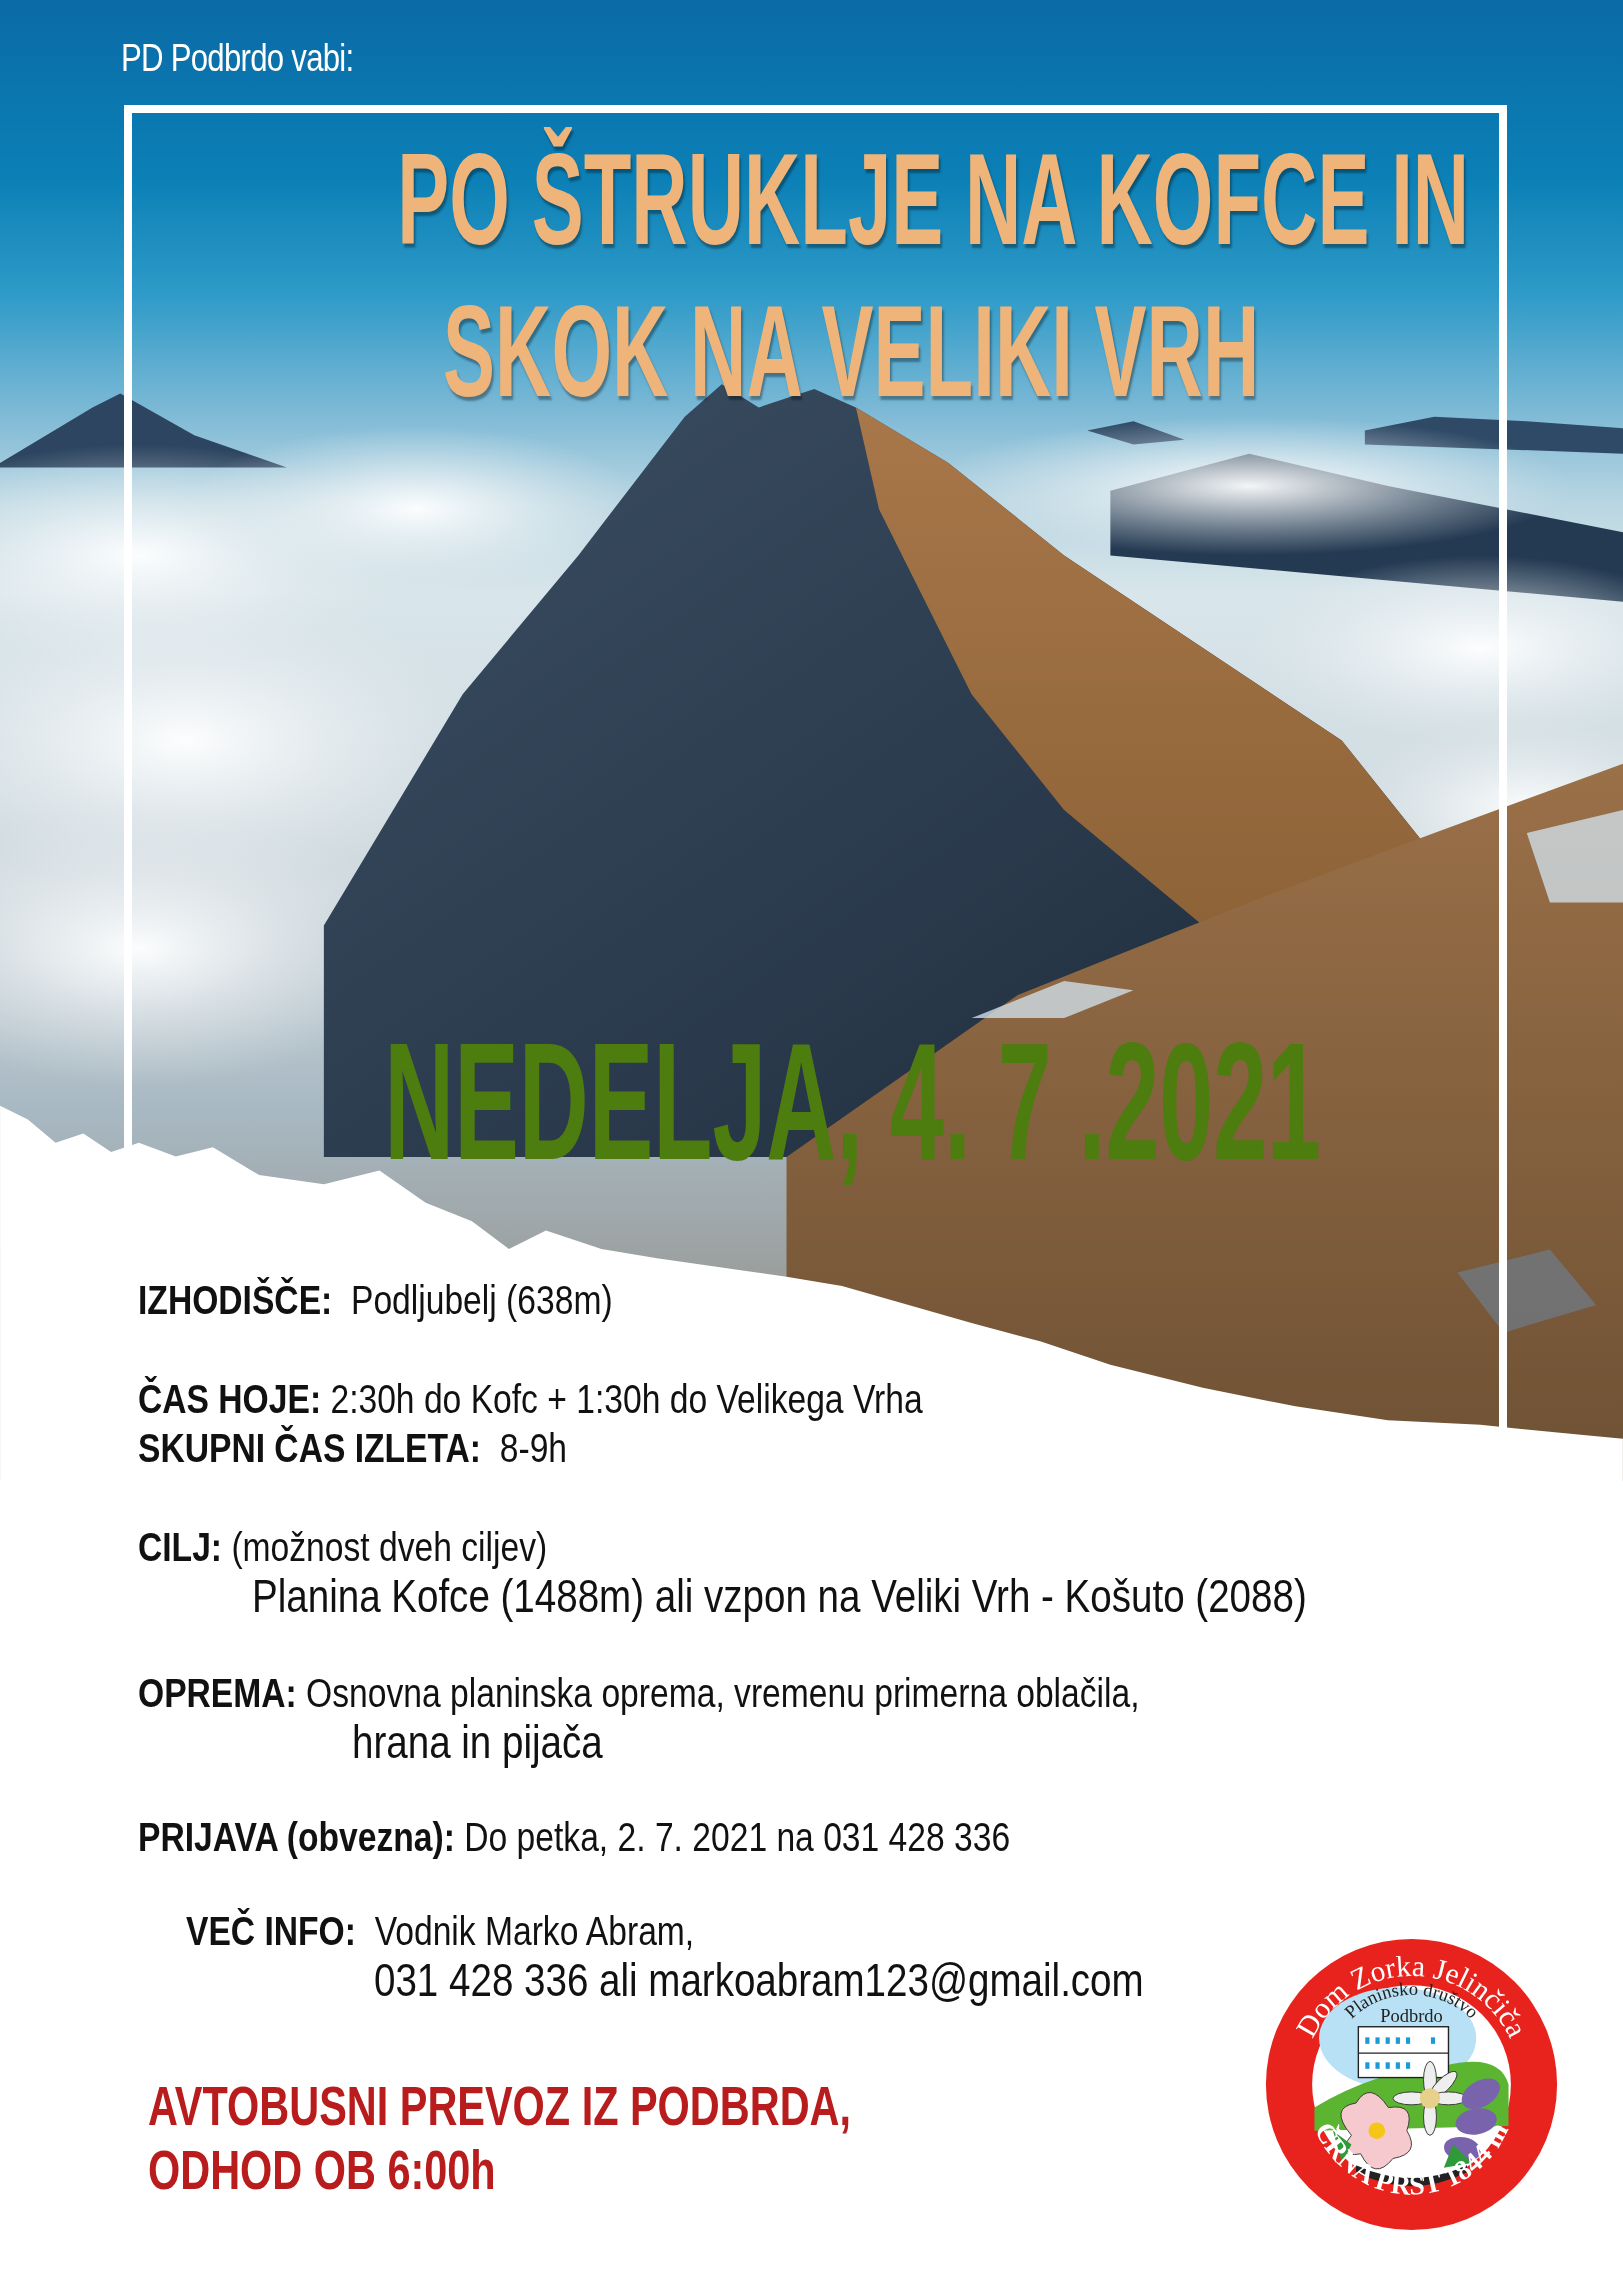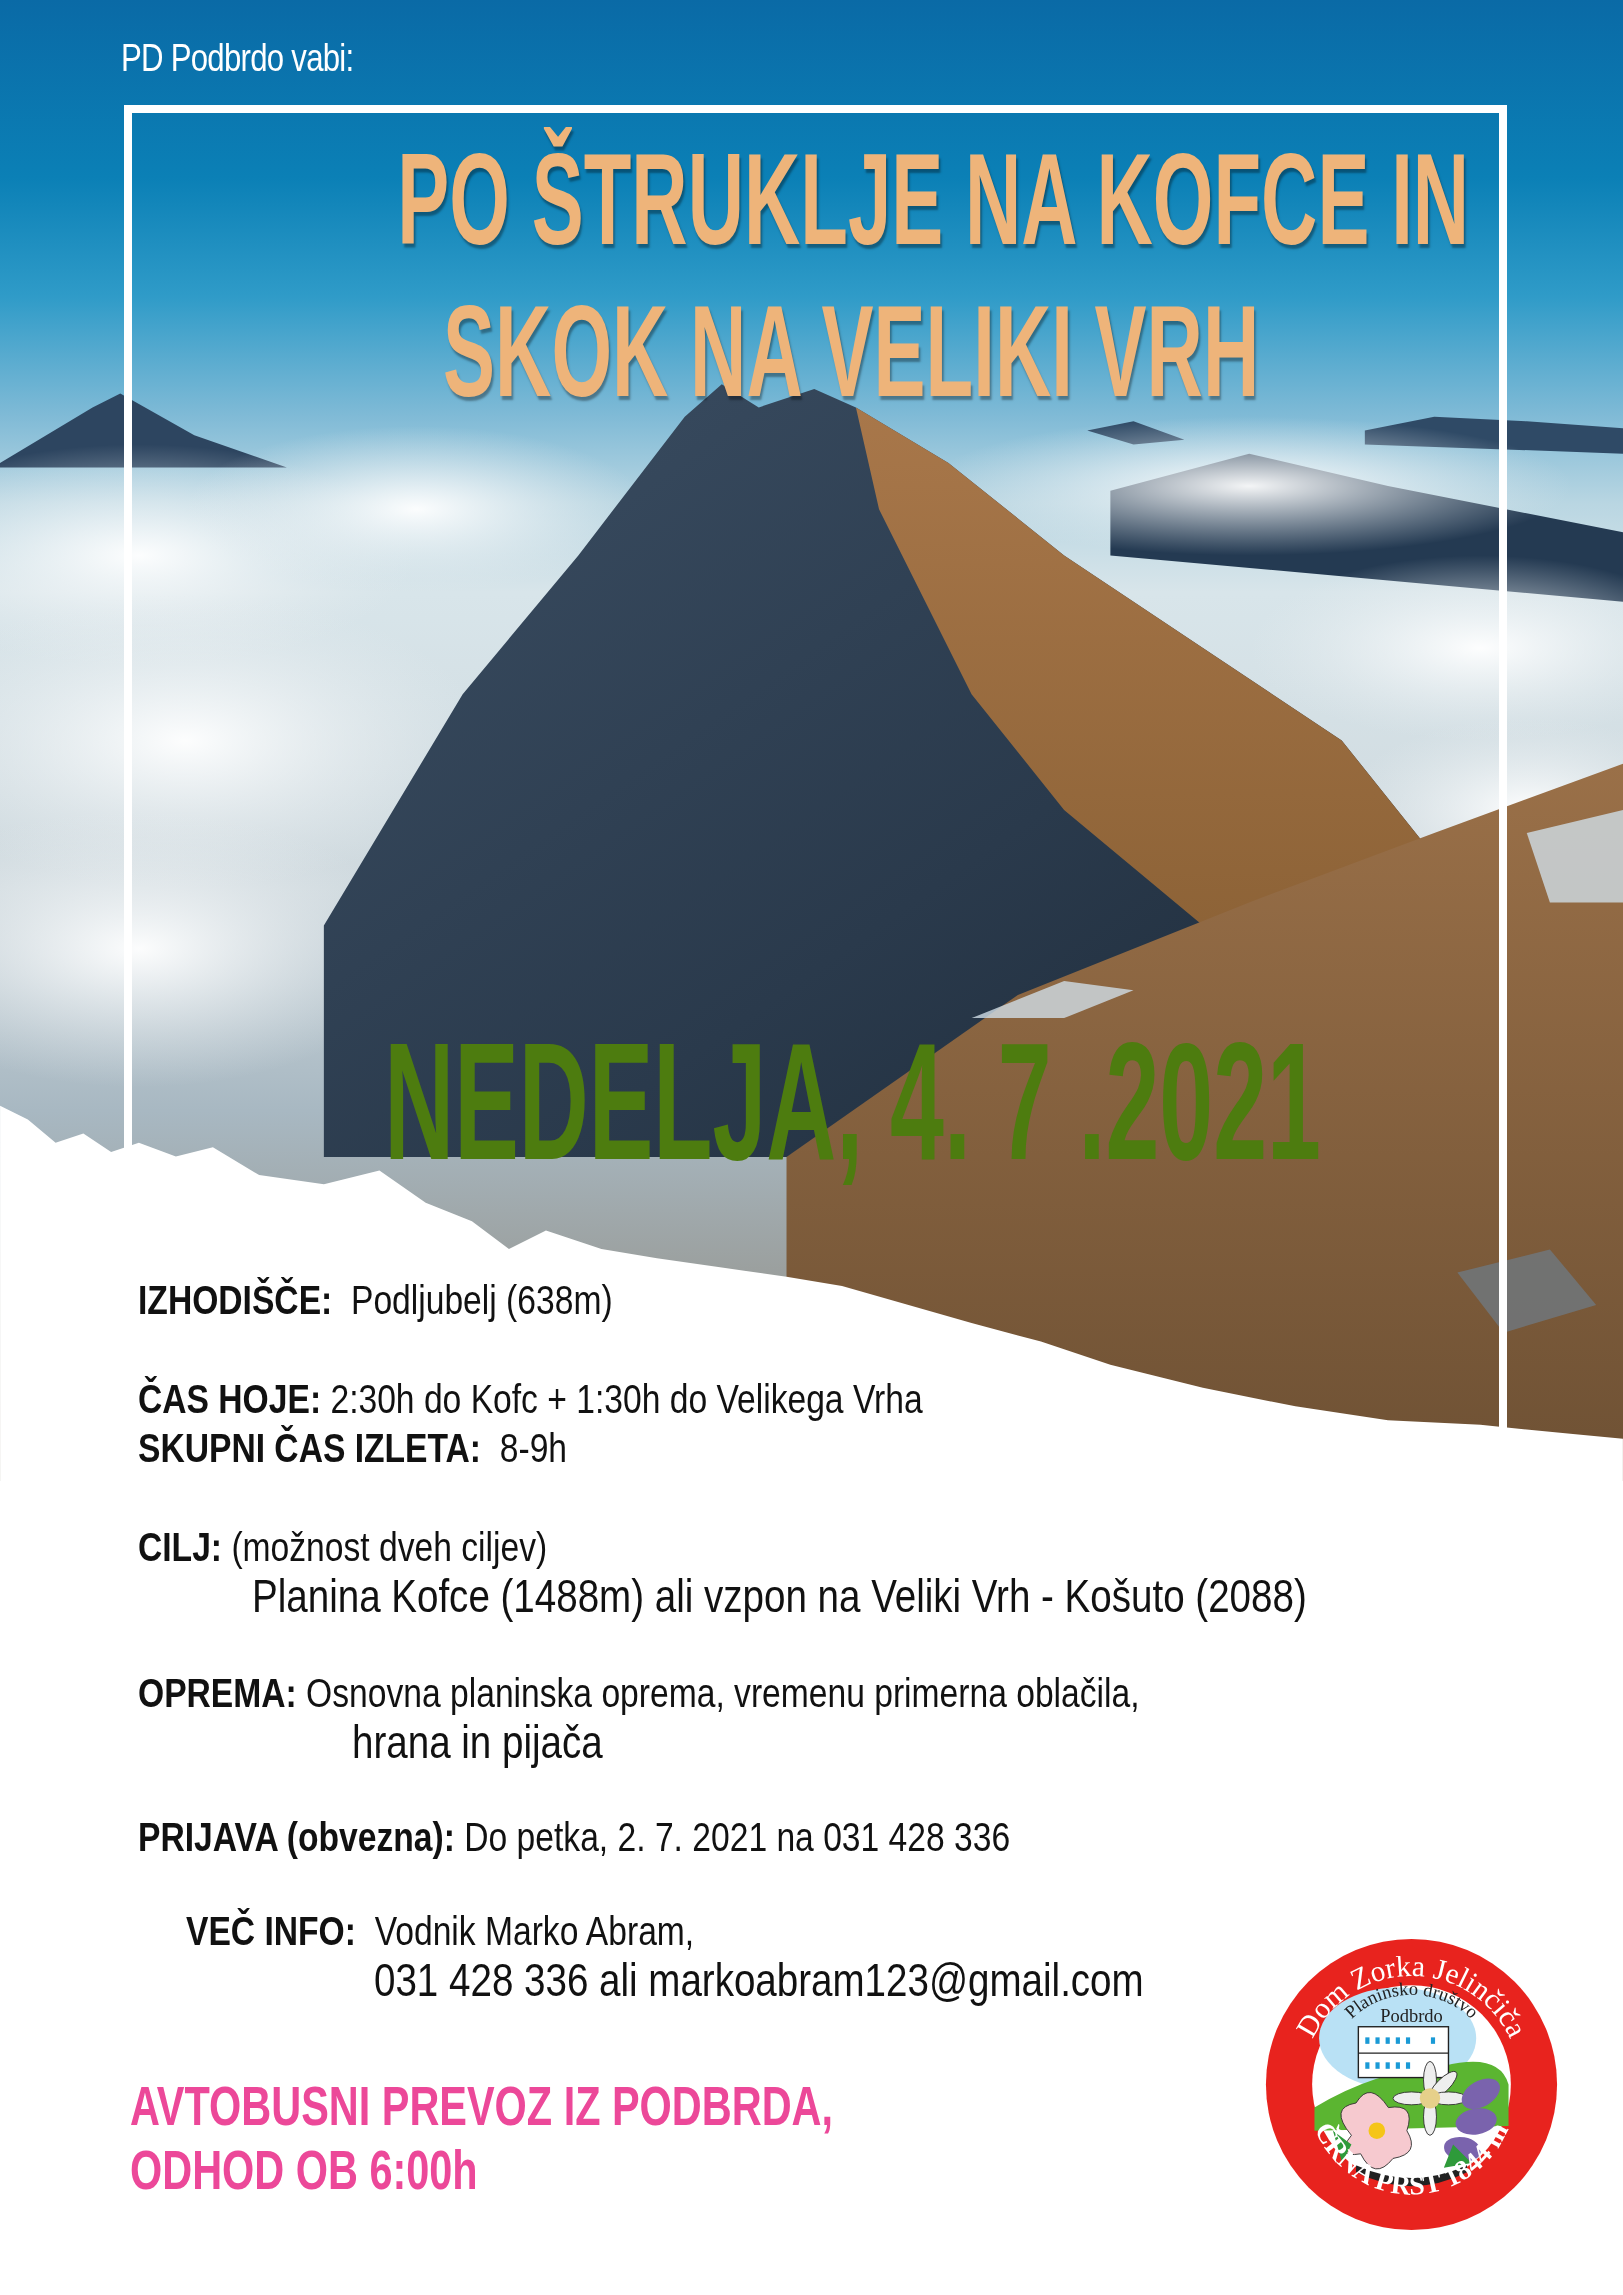--- a/index.html
+++ b/index.html
@@ -30,21 +30,21 @@
     font-weight:bold; font-size:167px; line-height:167px; color:#4d7c0f; white-space:nowrap;margin-left:41px; }
   .date span { display:inline-block; transform:scaleX(0.58); transform-origin:center; }
 
   
   .info { position:absolute; left:138px; color:#111111; font-size:41px; line-height:50px; white-space:nowrap; }
   .info .lbl { font-weight:bold; }
   .info .cond { display:inline-block; transform:scaleX(0.82); transform-origin:left center; }
   .indent { position:absolute; color:#111111; font-size:47px; white-space:nowrap; }
   .indent .cond { display:inline-block; transform:scaleX(0.82); transform-origin:left center; }
 
-  .bus { position:absolute; left:130px; color:#ec4899; font-weight:bold; font-size:56px; line-height:69px; white-space:nowrap;text-align:center; }
+  .bus { position:absolute; left:148px; color:#b91c1c; font-weight:bold; font-size:56px; line-height:69px; white-space:nowrap;text-align:center; }
   .bus span { display:inline-block; transform:scaleX(0.74); transform-origin:left center; }
 
   
   .logo { position:absolute; left:1259px; top:1932px; width:305px; height:305px; }
 </style>
 </head>
 <body>
 
 <div class="hero">
   <svg width="1623" height="1481" viewBox="0 0 3508 3200">

